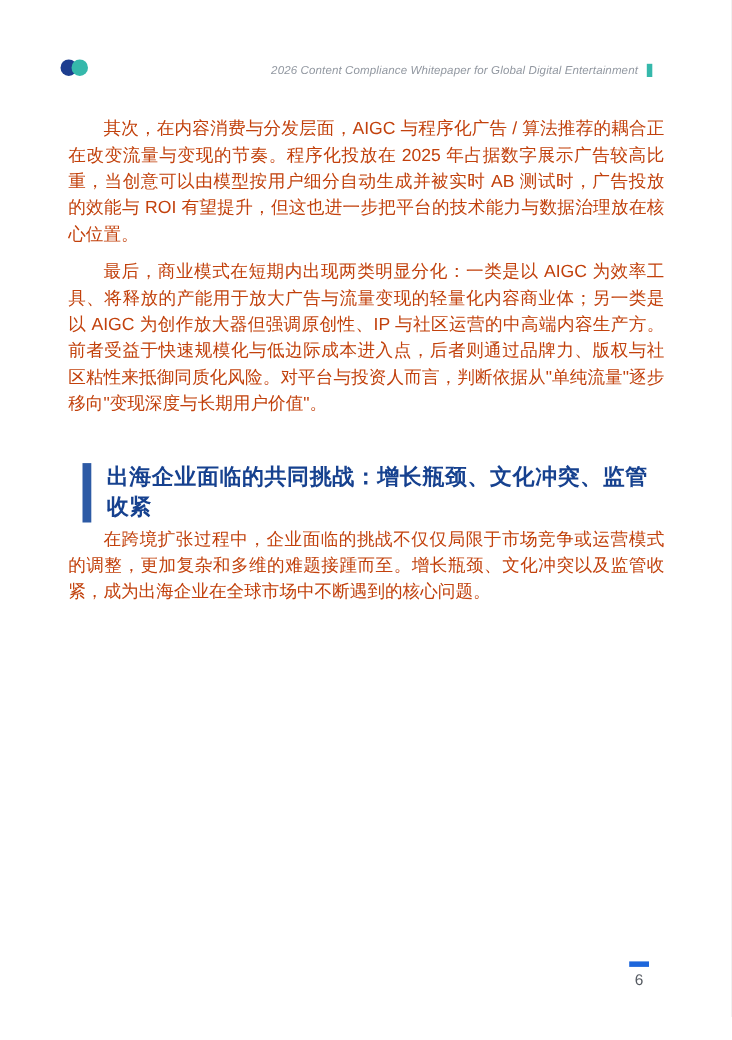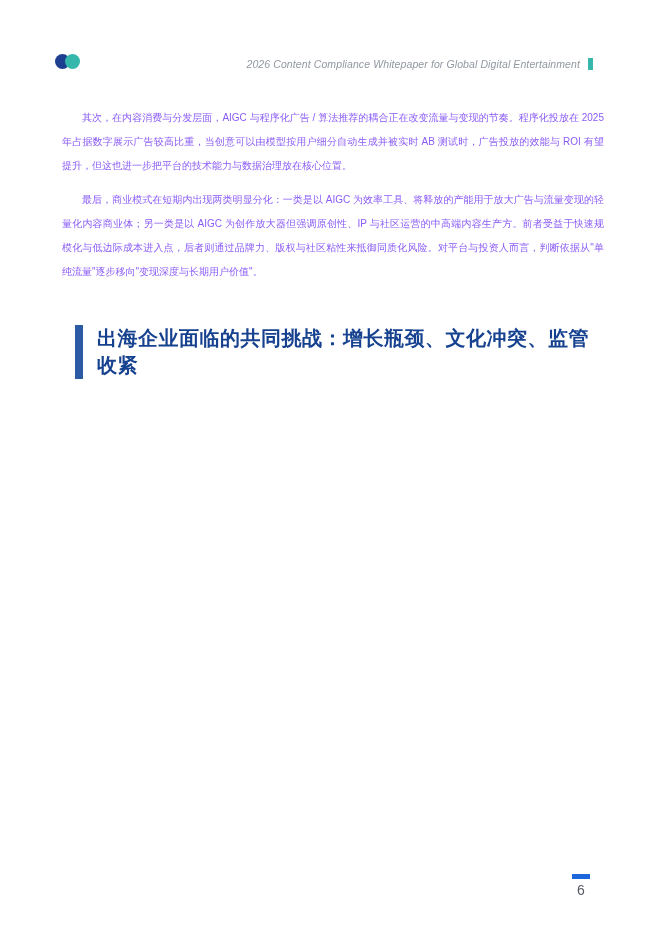--- a/index.html
+++ b/index.html
@@ -52,23 +52,23 @@
   }
 
   
   .content {
     position: absolute;
     top: 106px;
     left: 62px;
     width: 542px;
   }
   .content p.body-par {
-    font-size: 10px;
+    font-size: 16px;
     line-height: 24px;
-    color: #8b5cf6;
+    color: #c2410c;
     text-align: justify;
     text-indent: 2em;
     margin-bottom: 10px;
   }
 
   
   .section-heading {
     display: flex;
     align-items: stretch;
     margin-top: 41px;
@@ -126,20 +126,21 @@
   <div class="content">
 
     <p class="body-par">其次，在内容消费与分发层面，AIGC 与程序化广告 / 算法推荐的耦合正在改变流量与变现的节奏。程序化投放在 2025 年占据数字展示广告较高比重，当创意可以由模型按用户细分自动生成并被实时 AB 测试时，广告投放的效能与 ROI 有望提升，但这也进一步把平台的技术能力与数据治理放在核心位置。</p>
     <p class="body-par">最后，商业模式在短期内出现两类明显分化：一类是以 AIGC 为效率工具、将释放的产能用于放大广告与流量变现的轻量化内容商业体；另一类是以 AIGC 为创作放大器但强调原创性、IP 与社区运营的中高端内容生产方。前者受益于快速规模化与低边际成本进入点，后者则通过品牌力、版权与社区粘性来抵御同质化风险。对平台与投资人而言，判断依据从"单纯流量"逐步移向"变现深度与长期用户价值"。</p>
 
     <div class="section-heading">
       <span class="heading-bar"></span>
       <h2 class="heading-text">出海企业面临的共同挑战：增长瓶颈、文化冲突、监管收紧</h2>
     </div>
 
+    <p class="body-par">在跨境扩张过程中，企业面临的挑战不仅仅局限于市场竞争或运营模式的调整，更加复杂和多维的难题接踵而至。增长瓶颈、文化冲突以及监管收紧，成为出海企业在全球市场中不断遇到的核心问题。</p>
 
   </div>
 
   <div class="footer">
     <div class="footer-bar"></div>
     <div class="page-number">6</div>
   </div>
 
 </div>
 

